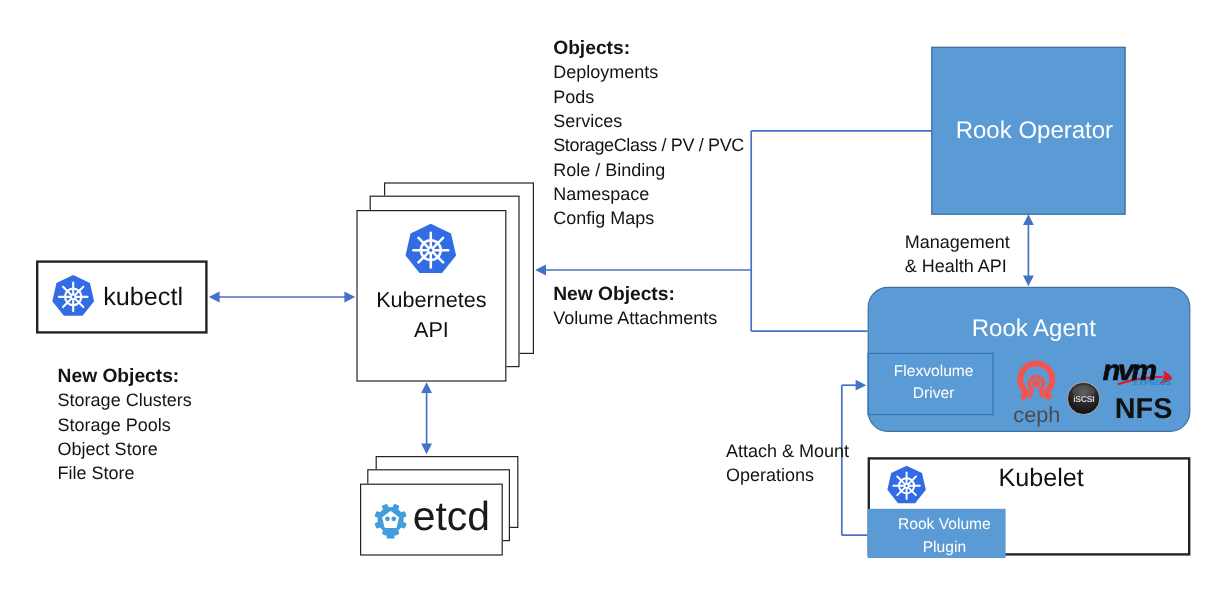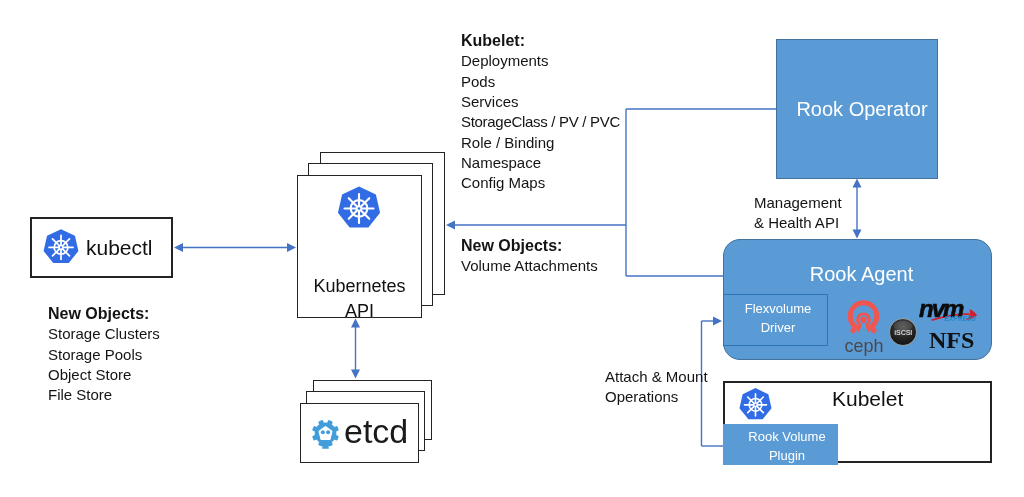--- a/index.html
+++ b/index.html
@@ -85,21 +85,21 @@
       <line x1="50" y1="51" x2="18.5" y2="51"></line>
       <line x1="50" y1="51" x2="81.5" y2="51"></line>
       <line x1="50" y1="51" x2="27.7" y2="28.7"></line>
       <line x1="50" y1="51" x2="72.3" y2="28.7"></line>
       <line x1="50" y1="51" x2="27.7" y2="73.3"></line>
       <line x1="50" y1="51" x2="72.3" y2="73.3"></line>
     </g>
     <circle cx="50" cy="51" r="7" fill="#fff"></circle>
     <circle cx="50" cy="51" r="2.8" fill="#326CE5"></circle>
   </svg>
-  <div class="abs" style="left:297px; top:238px; width:125px; text-align:center; font-size:18px; line-height:24.5px; color:#111;margin-top:36px;">Kubernetes<br>API</div>
+  <div class="abs" style="left:297px; top:238px; width:125px; text-align:center; font-size:18px; line-height:24.5px; color:#111;">Kubernetes<br>API</div>
 
   <div class="abs" style="left:313px; top:380px; width:119px; height:60px; background:#fff; border:1.6px solid #232323;"></div>
   <div class="abs" style="left:306px; top:391px; width:119px; height:60px; background:#fff; border:1.6px solid #232323;"></div>
   <div class="abs" style="left:300px; top:403px; width:119px; height:60px; background:#fff; border:1.6px solid #232323;"></div>
   <svg class="abs" style="left:310px; top:419px;" width="31" height="31" viewBox="0 0 100 100">
     <g fill="#419EDA">
       <circle cx="50" cy="46" r="35"></circle>
       <g transform="rotate(22.5 50 46)">
         <rect x="42" y="2" width="16" height="16" rx="4"></rect>
         <rect x="42" y="74" width="16" height="16" rx="4"></rect>
@@ -114,21 +114,21 @@
       </g>
       <path d="M43,74 L57,74 L61,96 L39,96 Z"></path>
     </g>
     <path d="M50,25 L70,40 L64,65 L36,65 L30,40 Z" fill="#fff" stroke="#fff" stroke-width="5" stroke-linejoin="round"></path>
     <circle cx="41.5" cy="43" r="6.5" fill="#419EDA"></circle>
     <circle cx="58.5" cy="43" r="6.5" fill="#419EDA"></circle>
   </svg>
   <div class="abs" style="left:344px; top:412px; font-size:34px; color:#1a1a1a; letter-spacing:0px;">etcd</div>
 
   <div class="abs txt" style="left:461px; top:31px;">
-    <div class="b" style="font-size:16px;">Kubelet:</div>
+    <div class="b" style="font-size:16px;">Objects:</div>
     <div>Deployments</div>
     <div>Pods</div>
     <div>Services</div>
     <div style="letter-spacing:-0.3px;">StorageClass / PV / PVC</div>
     <div>Role / Binding</div>
     <div>Namespace</div>
     <div>Config Maps</div>
   </div>
   <div class="abs txt" style="left:461px; top:236px;">
     <div class="b" style="font-size:16px;">New Objects:</div>
@@ -170,21 +170,21 @@
     <text x="14.2" y="16.6" font-size="7.2" font-weight="bold" fill="#cfcfcf" text-anchor="middle" font-family="Liberation Sans" letter-spacing="-0.2">iSCSI</text>
   </svg>
 
   <svg class="abs" style="left:919px; top:296px;" width="62" height="28" viewBox="0 0 62 28">
     <path d="M12,23.5 C26,19 38,17.3 50,17.2 L50,19 C38,19 27,20.8 13,25 Z" fill="#D02030"></path>
     <path d="M50.5,13 C54,14.5 56.5,16.5 58,19.5 C55,22 51.5,23.5 47,24 C50.3,21 51.7,17.3 50.5,13 Z" fill="#D02030"></path>
     <text x="0" y="21" font-size="24" font-weight="bold" font-style="italic" fill="#0b0b0b" font-family="Liberation Sans" letter-spacing="-2" stroke="#0b0b0b" stroke-width="0.6">nvm</text>
     <text x="25.5" y="24.6" font-size="6.4" font-weight="bold" font-style="italic" fill="#2386C7" font-family="Liberation Sans" letter-spacing="0.2">EXPRESS</text>
   </svg>
 
-  <div class="abs" style="left:929px; top:327px; font-size:24px; font-weight:bold; font-family:Liberation Serif, serif; color:#111;">NFS</div>
+  <div class="abs" style="left:929px; top:327px; font-size:24px; font-weight:bold; font-family:Liberation Sans, sans-serif; color:#111;">NFS</div>
 
   <div class="abs txt" style="left:581px; top:367px;margin-left:24px;">
     <div>Attach &amp; Mount</div>
     <div>Operations</div>
   </div>
 
   <div class="abs whitebox" style="left:723px; top:381px; width:269px; height:82px;"></div>
   <svg class="abs" style="left:738px; top:387px;" width="35" height="35" viewBox="0 0 100 100">
     <polygon points="50,3 86.7,20.7 95.8,60.5 70.4,92.4 29.6,92.4 4.2,60.5 13.3,20.7" fill="#326CE5"></polygon>
     <g stroke="#fff" stroke-width="4.6" fill="none" stroke-linecap="round">

